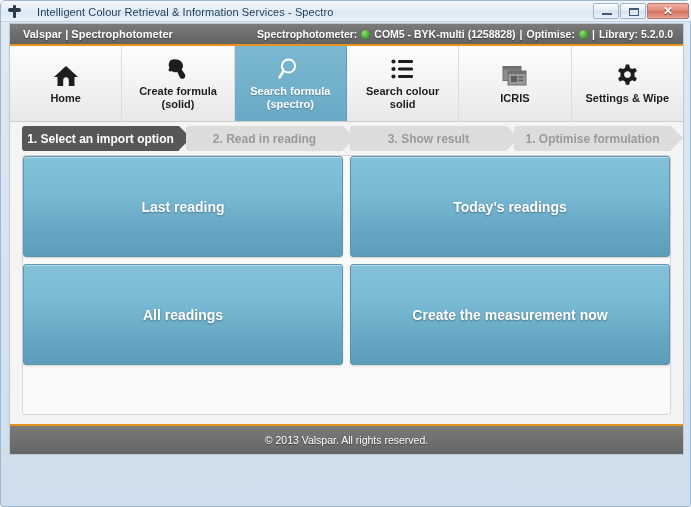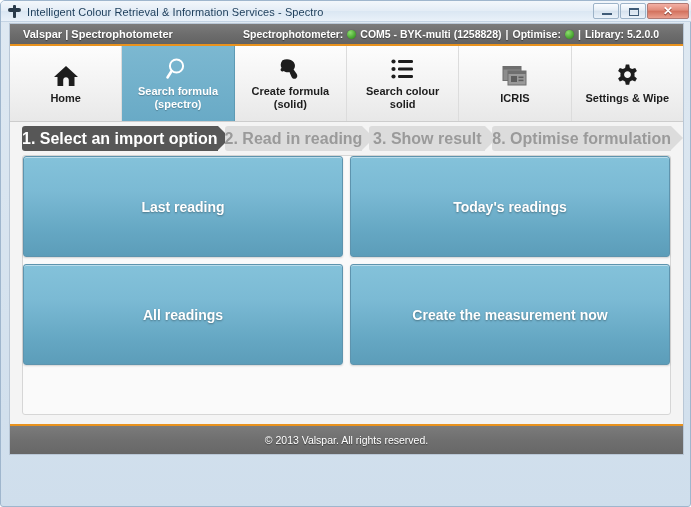--- a/index.html
+++ b/index.html
@@ -36,21 +36,21 @@
     background: linear-gradient(to bottom, #f3f7fb 0%, #e4edf6 48%, #dbe7f3 52%, #e9f1f9 100%);
     border-radius: 4px 4px 0 0;
     border-bottom: 1px solid #c4d4e4;
   }
   .title-left {
     position: absolute;
     left: 7px; top: 0;
     height: 21px;
     display: flex;
     align-items: center;
-    gap: 6px;
+    gap: 16px;
   }
   .app-icon {
     width: 13px; height: 13px;
     position: relative;
     display: inline-block;
   }
   .app-icon::before {
     content: "";
     position: absolute;
     left: 5px; top: 0;
@@ -139,21 +139,21 @@
   .brand {
     margin-left: 13px;
     font-size: 11px;
     font-weight: bold;
     color: #ffffff;
     white-space: nowrap;
     text-shadow: 0 1px 1px rgba(0,0,0,.45);
   }
   .status-right {
     position: absolute;
-    right: 24px;
+    right: 10px;
     top: 0;
     height: 20px;
     display: flex;
     align-items: center;
     font-size: 10.5px;
     font-weight: bold;
     color: #ffffff;
     white-space: nowrap;
     text-shadow: 0 1px 1px rgba(0,0,0,.45);
     gap: 4px;
@@ -223,21 +223,21 @@
   }
   .step {
     flex: 1 1 0;
     height: 25px;
     position: relative;
     display: flex;
     align-items: center;
     justify-content: center;
     background: #dcdcdc;
     color: #9a9a9a;
-    font-size: 16px;
+    font-size: 12px;
     font-weight: bold;
     border-radius: 3px 0 0 3px;
     white-space: nowrap;
     cursor: pointer;
   }
   .step::after {
     content: "";
     position: absolute;
     right: -12px; top: 0;
     width: 0; height: 0;
@@ -340,39 +340,39 @@
 
       <div class="nav-item">
         <span class="nav-icon">
           <svg width="26" height="24" viewBox="0 0 26 24" aria-hidden="true">
             <path fill="currentColor" d="M13 2 L25 13 L21.5 13 L21.5 22 L15.8 22 L15.8 16 C15.8 14.4 14.6 13.2 13 13.2 C11.4 13.2 10.2 14.4 10.2 16 L10.2 22 L4.5 22 L4.5 13 L1 13 Z"></path>
           </svg>
         </span>
         <span class="nav-label">Home</span>
       </div>
 
+      <div class="nav-item">
+        <span class="nav-icon">
+          <svg width="26" height="24" viewBox="0 0 26 24" aria-hidden="true">
+            <path fill="currentColor" d="M5.5 3.2 C9.5 1.4 14.5 2.2 16.8 5.2 C18.6 7.6 18.2 10.6 16.6 12.6 L19.6 16.8 C20.8 18.5 20.4 20.6 18.9 21.5 C17.3 22.4 15.4 21.6 14.6 19.9 L12.4 15.1 C10.5 15.6 8.2 15.2 6.6 13.9 C5.7 14.7 4.5 14.6 3.9 13.7 C3.3 12.8 3.6 11.6 4.6 11.1 C3.2 9.0 3.4 5.6 5.5 3.2 Z"></path>
+          </svg>
+        </span>
+        <span class="nav-label">Create formula
+(solid)</span>
+      </div>
+
       <div class="nav-item active">
         <span class="nav-icon">
           <svg width="26" height="26" viewBox="0 0 26 26" aria-hidden="true">
             <circle cx="11.5" cy="10" r="6.6" fill="none" stroke="currentColor" stroke-width="2"></circle>
             <line x1="6.6" y1="15" x2="2.5" y2="21.5" stroke="currentColor" stroke-width="2.6" stroke-linecap="round"></line>
           </svg>
         </span>
         <span class="nav-label">Search formula
 (spectro)</span>
-      </div>
-
-      <div class="nav-item">
-        <span class="nav-icon">
-          <svg width="26" height="24" viewBox="0 0 26 24" aria-hidden="true">
-            <path fill="currentColor" d="M5.5 3.2 C9.5 1.4 14.5 2.2 16.8 5.2 C18.6 7.6 18.2 10.6 16.6 12.6 L19.6 16.8 C20.8 18.5 20.4 20.6 18.9 21.5 C17.3 22.4 15.4 21.6 14.6 19.9 L12.4 15.1 C10.5 15.6 8.2 15.2 6.6 13.9 C5.7 14.7 4.5 14.6 3.9 13.7 C3.3 12.8 3.6 11.6 4.6 11.1 C3.2 9.0 3.4 5.6 5.5 3.2 Z"></path>
-          </svg>
-        </span>
-        <span class="nav-label">Create formula
-(solid)</span>
       </div>
 
       <div class="nav-item">
         <span class="nav-icon">
           <svg width="26" height="22" viewBox="0 0 26 22" aria-hidden="true">
             <g fill="currentColor">
               <circle cx="3.5" cy="3.5" r="2.1"></circle>
                 <rect x="8" y="2.1" width="15" height="2.8" rx="1.2"></rect>
               <circle cx="3.5" cy="11" r="2.1"></circle>
                 <rect x="8" y="9.6" width="15" height="2.8" rx="1.2"></rect>
@@ -408,21 +408,21 @@
         </span>
         <span class="nav-label">Settings &amp; Wipe</span>
       </div>
 
     </div>
 
     <div class="steps">
       <div class="step active">1. Select an import option</div>
       <div class="step">2. Read in reading</div>
       <div class="step">3. Show result</div>
-      <div class="step">8. Optimise formulation</div>
+      <div class="step">1. Optimise formulation</div>
     </div>
 
     <div class="content">
       <div class="tile-grid">
         <div class="tile">Last reading</div>
         <div class="tile">Today's readings</div>
         <div class="tile">All readings</div>
         <div class="tile">Create the measurement now</div>
       </div>
     </div>

